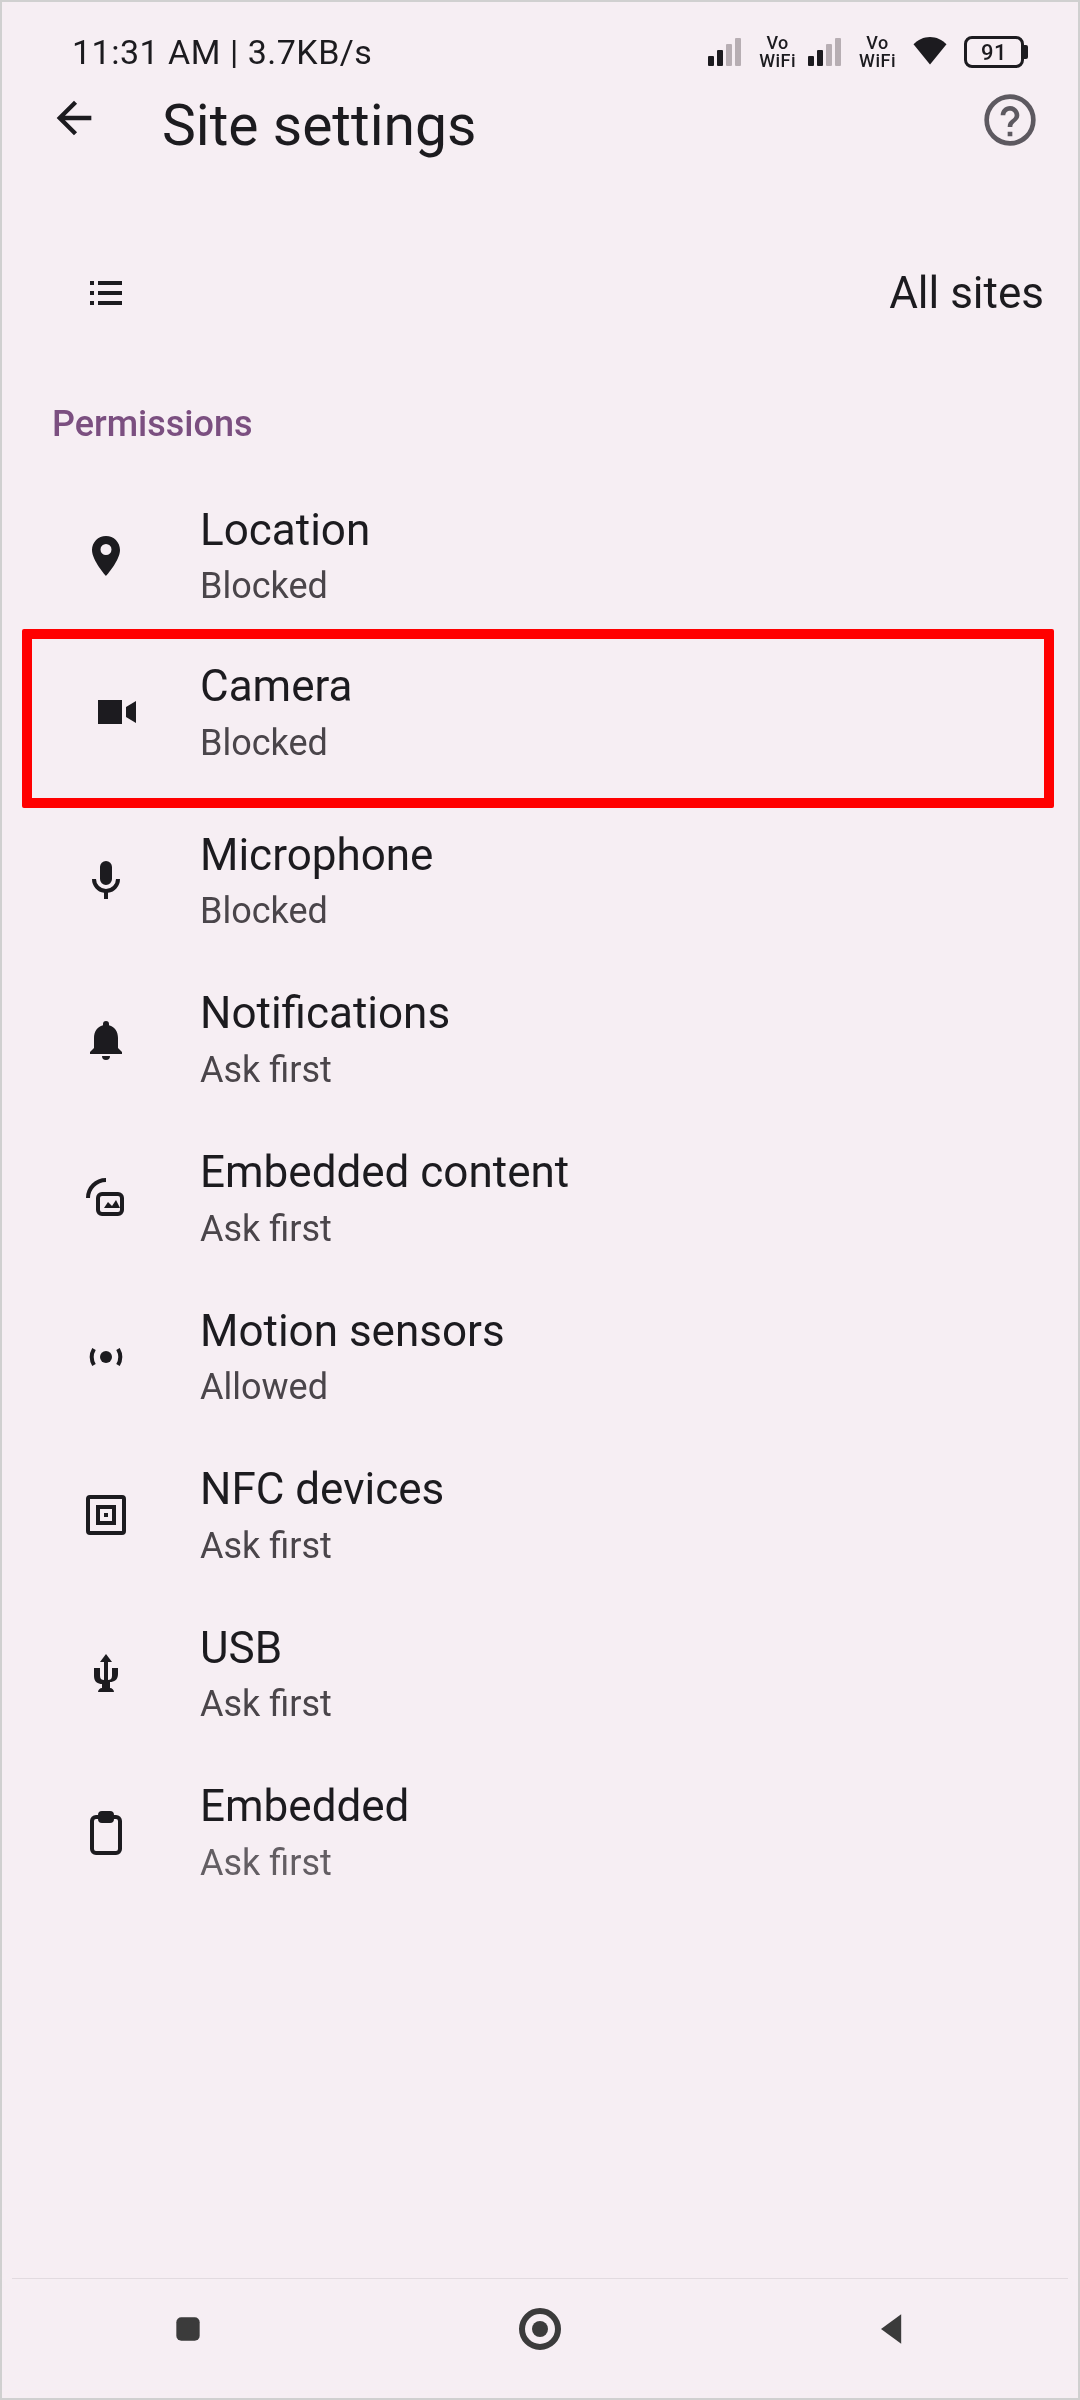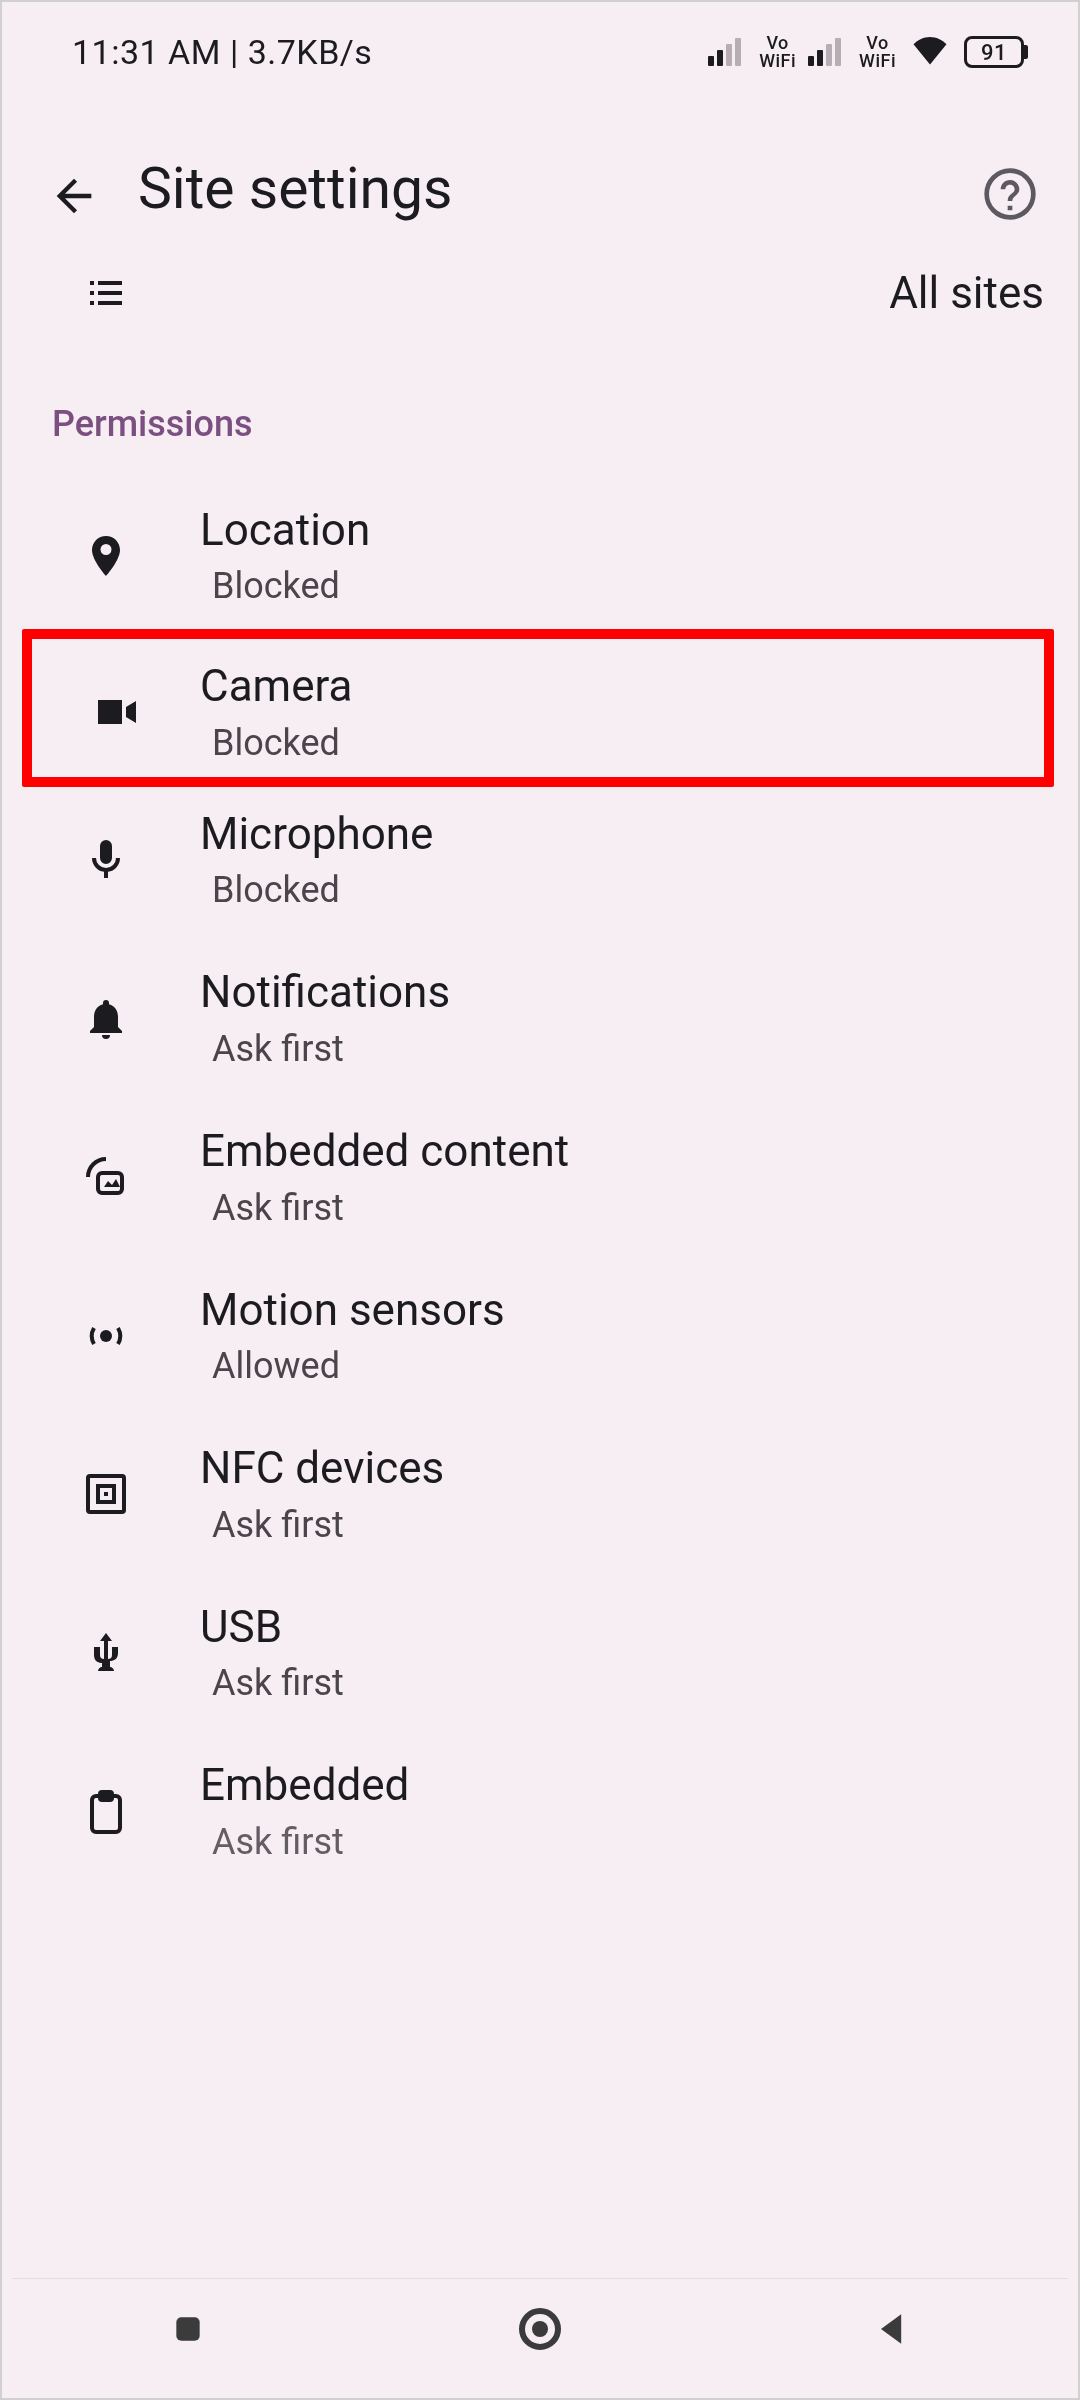--- a/index.html
+++ b/index.html
@@ -13,36 +13,36 @@
     .sig-wrap { display: flex; align-items: flex-end; gap: 3px; position: relative; padding-right: 4px; }
     .sig-bar { width: 6px; background: #1c1b1f; border-radius: 1px; }
     .sig-bar.b1 { height: 10px; } .sig-bar.b2 { height: 16px; } .sig-bar.b3 { height: 22px; } .sig-bar.b4 { height: 28px; }
     .sig-bar.gray { background: #b7aeb3; }
     .vowifi { display: flex; flex-direction: column; align-items: center; font-size: 18px; line-height: 18px; font-weight: 500; margin-left: 2px; }
     .wifi-icon svg { width: 44px; height: 44px; }
     .battery { display: flex; align-items: center; gap: 0; }
     .batt-body { width: 60px; height: 32px; border: 3px solid #1c1b1f; border-radius: 8px; position: relative; display: flex; align-items: center; justify-content: center; font-size: 22px; font-weight: 500; }
     .batt-tip { width: 4px; height: 14px; background: #1c1b1f; border-radius: 0 2px 2px 0; }
     
-    .header { height: 130px; display: flex; align-items: flex-end; padding: 0 30px 0 36px; gap: 38px; }
+    .header { height: 130px; display: flex; align-items: flex-start; padding: 0 30px 0 36px; gap: 62px; }
     .back-btn { width: 52px; height: 52px; display: flex; align-items: center; justify-content: center; }
     .title { font-size: 57px; font-weight: 400; letter-spacing: 0px; }
     .help-btn { margin-left: auto; width: 56px; height: 56px; display: flex; align-items: center; justify-content: center; }
     
     .body { flex: 1; overflow-y: hidden; padding-top: 10px; position: relative; }
     .row { display: flex; align-items: center; min-height: 130px; padding: 28px 24px 28px 0; }
     .icon-col { width: 188px; display: flex; justify-content: center; align-items: center; }
     .icon-col svg { width: 48px; height: 48px; fill: #1c1b1f; }
     .text-col { display: flex; flex-direction: column; gap: 10px; }
     .row-title { font-size: 44px; font-weight: 400; line-height: 1.15; color: #1c1b1f; }
-    .row-sub { font-size: 36px; color: #4a454a; margin-left: 12px; }
+    .row-sub { font-size: 36px; color: #4a454a; }
     .section-header { padding: 48px 40px 32px; }
     .section-title { font-size: 36px; font-weight: 500; color: #7b4f80; }
     
-    .hl { border: 10px solid #ff0000; border-radius: 2px; margin: -6px 14px -6px 10px; padding-top: 22px; padding-bottom: 13px; }
+    .hl { border: 10px solid #ff0000; border-radius: 2px; margin: -6px 14px -6px 10px; padding-top: 22px; padding-bottom: 34px; }
     .hl .icon-col { width: 168px; }
     
     .navbar { position: absolute; left: 0; right: 0; bottom: 10px; height: 100px; border-top: 1px solid rgba(0,0,0,.08); display: flex; align-items: center; justify-content: space-around; background: #f6eef3; }
     .navbtn { width: 80px; height: 80px; display: flex; align-items: center; justify-content: center; }
     .all-sites-row { min-height: 110px; padding: 36px 24px 36px 0; justify-content: space-between; }
   </style>
 </head>
 <body>
 
 <div class="phone-frame">

